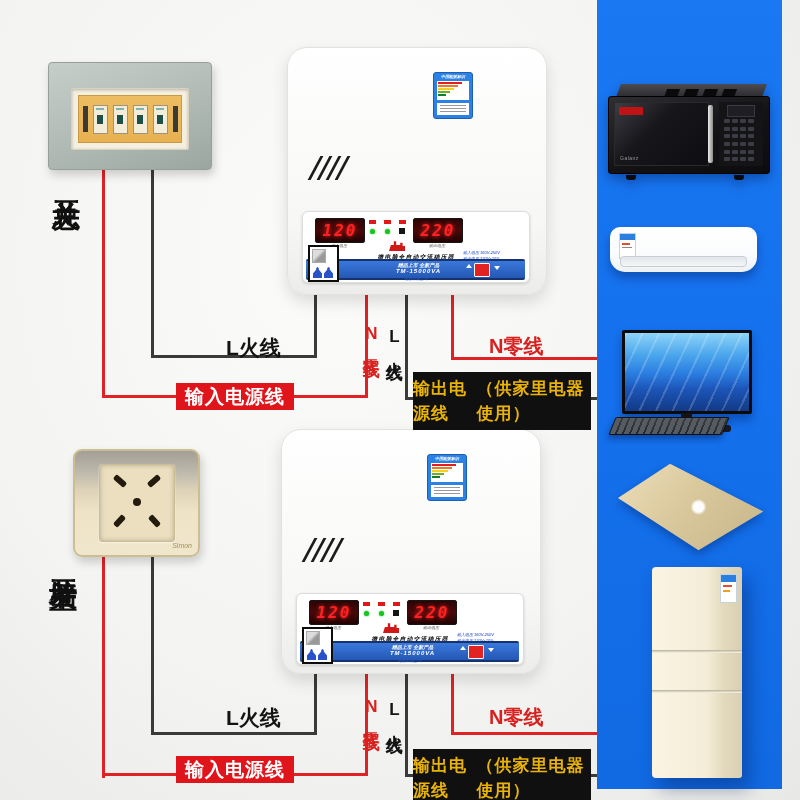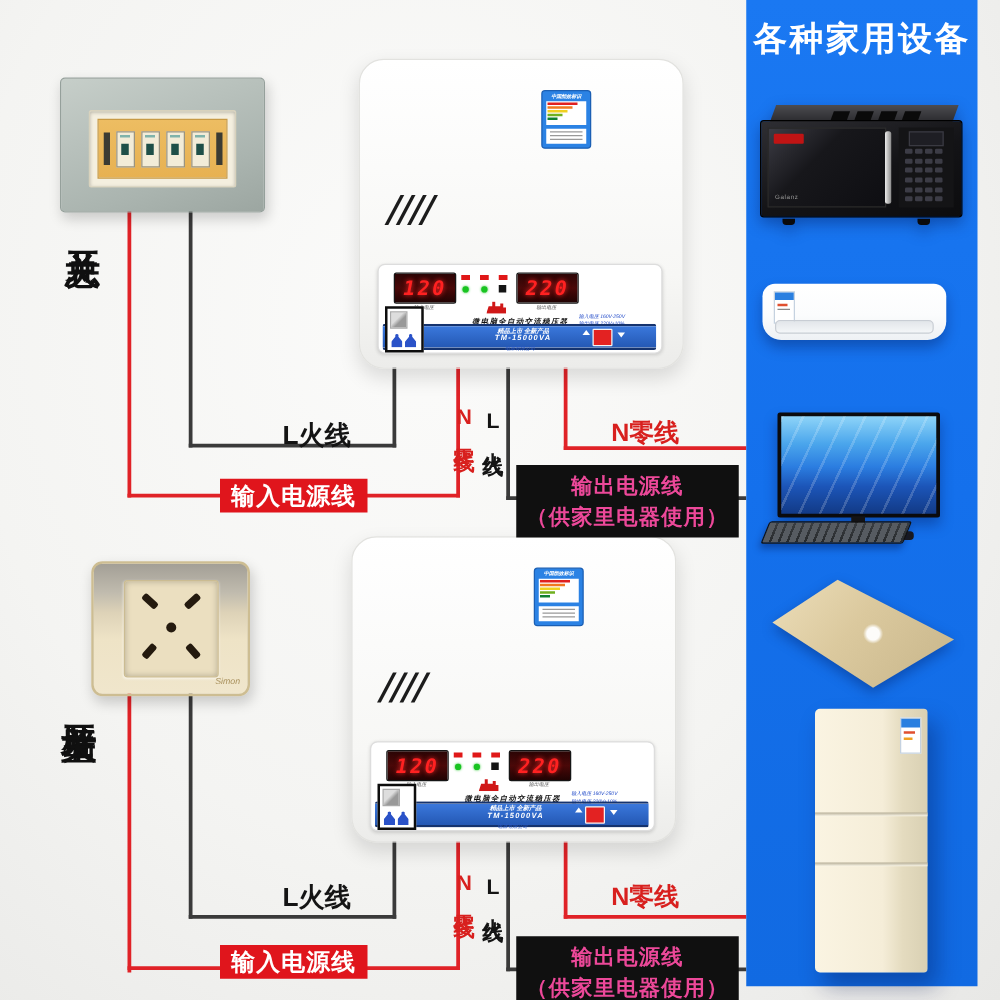--- a/index.html
+++ b/index.html
@@ -14,22 +14,22 @@
   .hlabel{position:absolute;font-weight:bold;z-index:2;white-space:nowrap;}
   .vtext{writing-mode:vertical-rl;text-orientation:upright;letter-spacing:2px;}
   .lwire{color:#141414;font-size:21px;}
   .nwire{color:#d8201e;font-size:20px;}
   .vwire-n{color:#d8201e;font-size:17px;line-height:1.05;}
   .vwire-l{color:#141414;font-size:17px;line-height:1.05;}
   .bigv{position:absolute;writing-mode:vertical-rl;text-orientation:upright;
     font-size:28px;font-weight:bold;color:#101010;line-height:1.1;z-index:2;}
   .redbox{position:absolute;background:#e0151c;color:#fff;font-weight:bold;font-size:19px;
     display:flex;align-items:center;justify-content:center;z-index:3;letter-spacing:1px;}
-  .blackbox{position:absolute;background:#101010;color:#ec4899;font-weight:bold;font-size:17px;
-    display:flex;flex-direction:column;align-items:center;justify-content:center;
+  .blackbox{position:absolute;background:#101010;color:#eab308;font-weight:bold;font-size:17px;
+    display:flex;flex-direction:row;align-items:center;justify-content:center;
     line-height:1.5;z-index:3;letter-spacing:1px;}
   
   .dist{position:absolute;left:48px;top:62px;width:162px;height:106px;border-radius:4px;
     background:linear-gradient(160deg,#c6cec9 0%,#aab4af 70%,#9ca6a1 100%);
     border:1px solid #95a09b;box-shadow:2px 5px 10px rgba(0,0,0,.18);z-index:2;}
   .dist-ring{position:absolute;left:22px;right:22px;top:25px;bottom:19px;background:#f4efdf;
     border:1px solid #d8d2bd;border-radius:2px;box-shadow:inset 0 1px 3px rgba(0,0,0,.25);}
   .dist-win{position:absolute;left:6px;right:6px;top:6px;bottom:6px;
     background:linear-gradient(180deg,#edbd62,#e7b152);border:1px solid #c89a45;
     display:flex;align-items:center;justify-content:center;gap:5px;}
@@ -357,21 +357,20 @@
       <div class="tag">
         <i class="pic"></i>
         <i class="person p1"></i>
         <i class="person p2"></i>
       </div>
       <div class="company">电器有限公司</div>
     </div>
   </div>
 
   <div class="panel">
-    <div class="ptitle-big">各种家用设备</div>
 
     <div class="mw">
       <div class="mw-top">
           <i></i>
           <i></i>
           <i></i>
           <i></i>
         </div>
       <div class="mw-body">
         <div class="mw-door">

